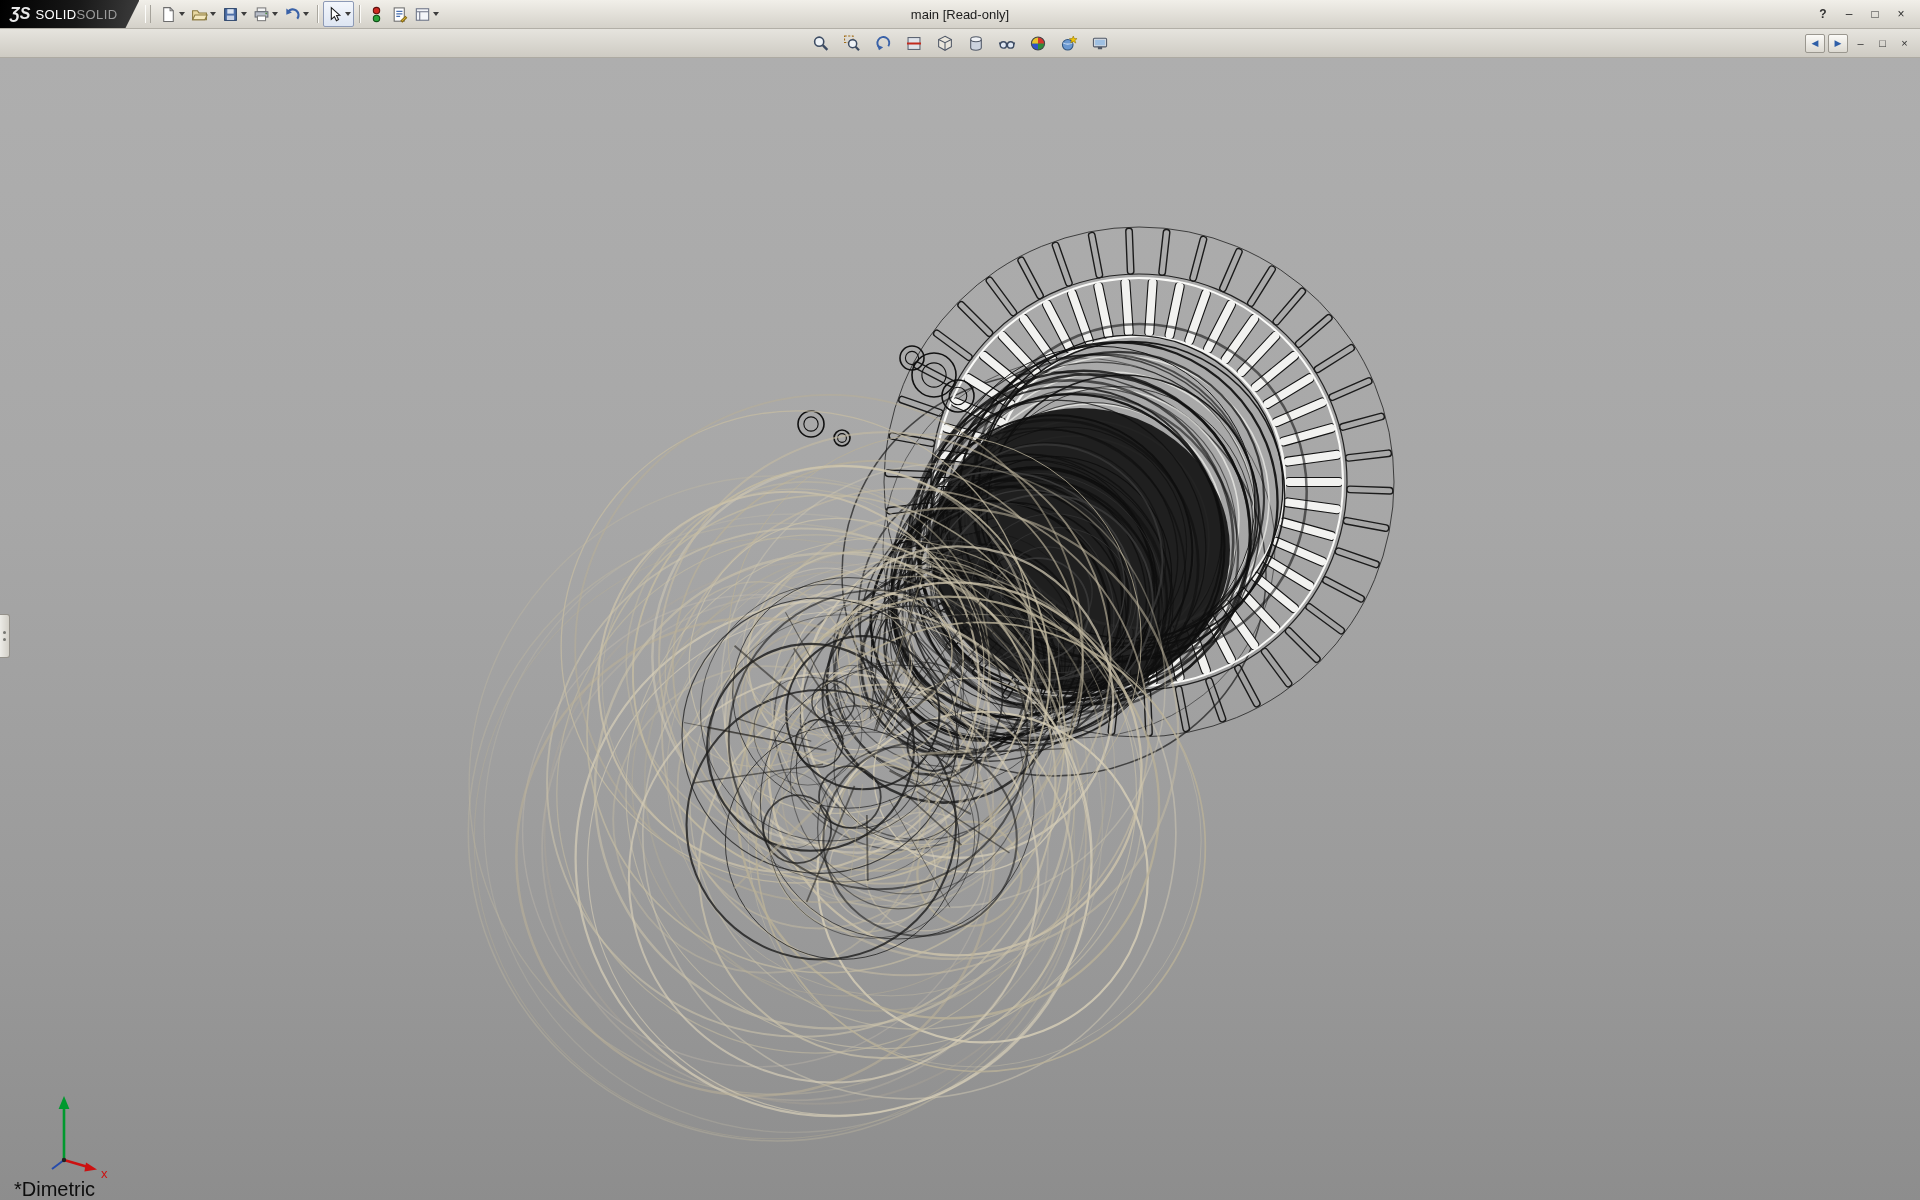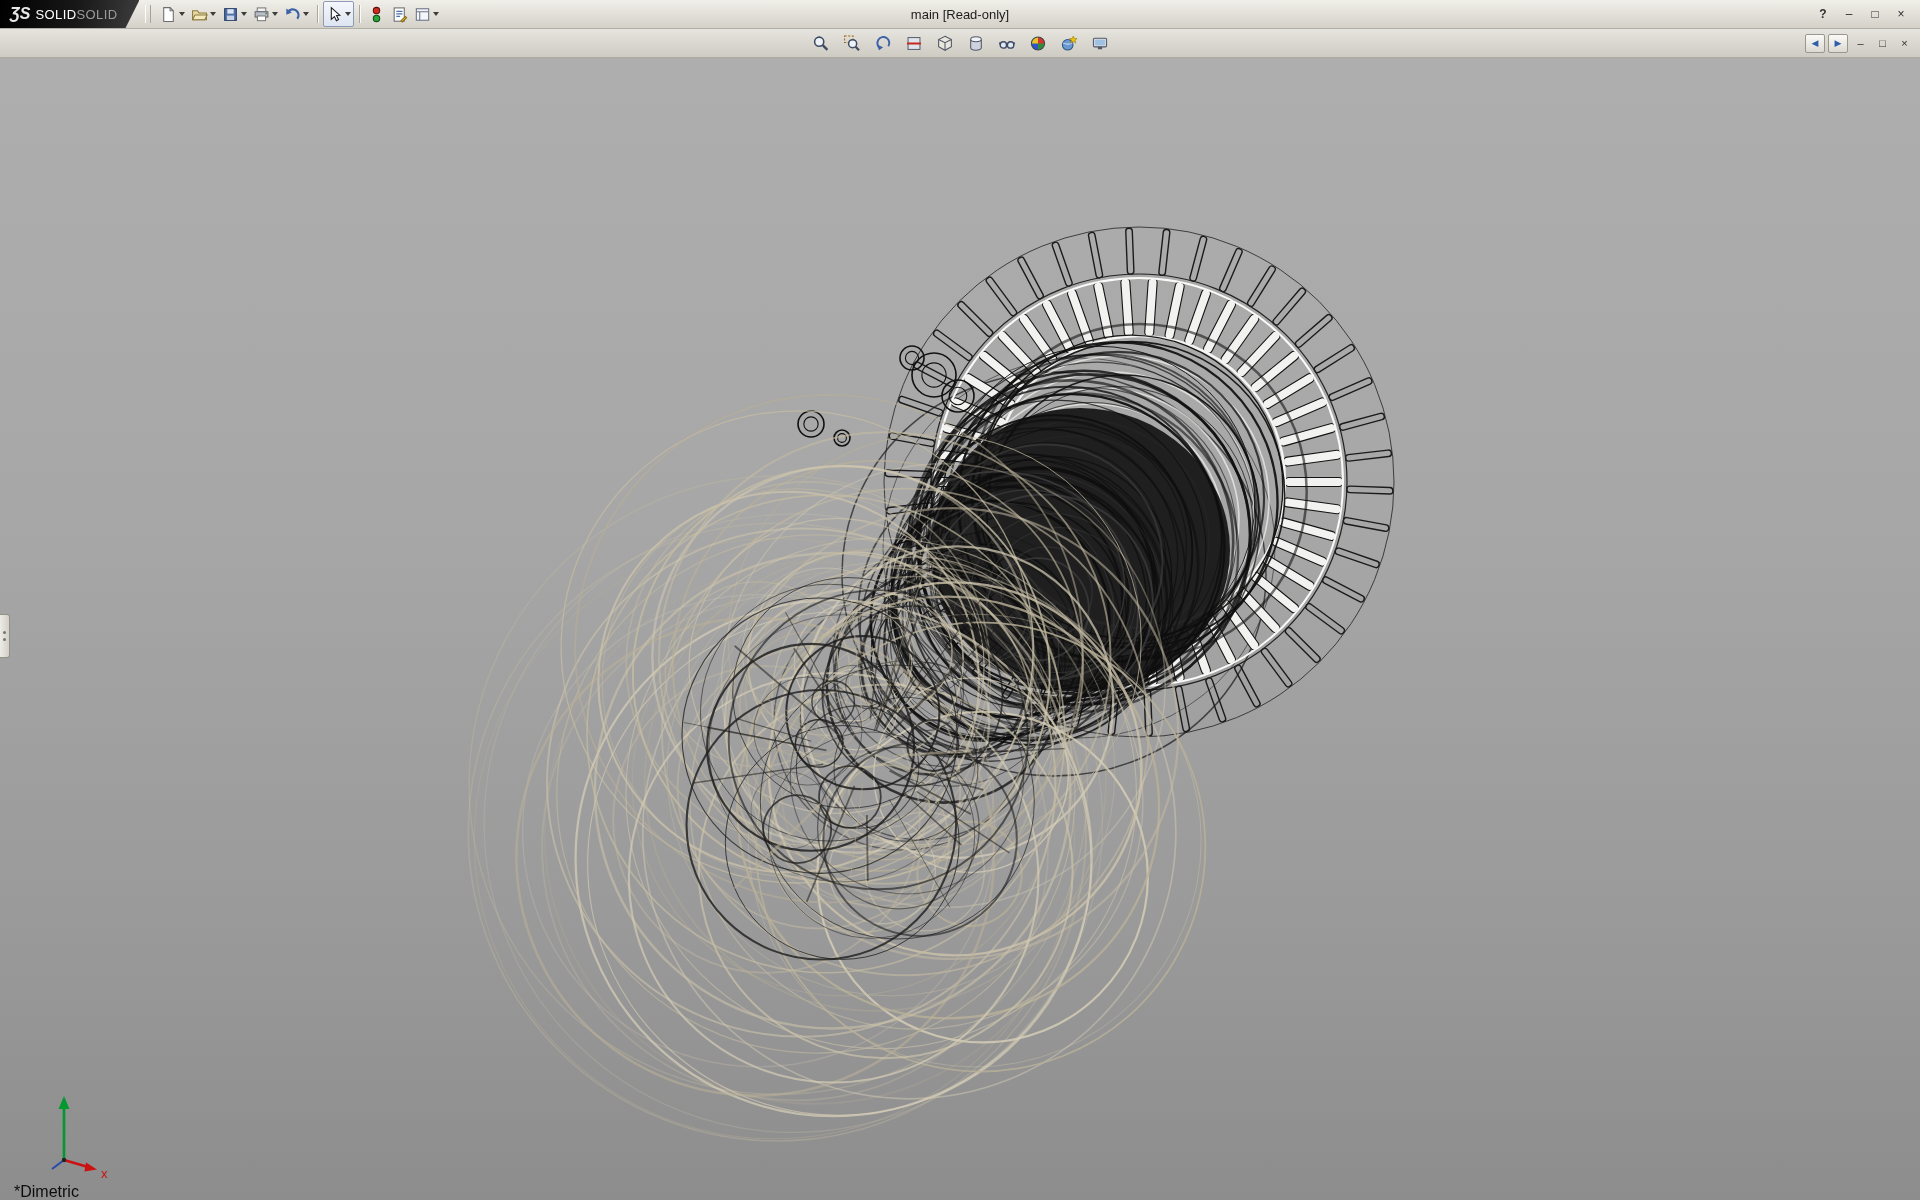--- a/index.html
+++ b/index.html
@@ -33,21 +33,21 @@
   .right-tools{margin-left:auto;display:flex;align-items:center;gap:3px;padding-right:6px;}
   .panebtn{width:18px;height:17px;display:flex;align-items:center;justify-content:center;border:1px solid #9a978f;background:linear-gradient(#fbfaf7,#dcd9d1);border-radius:2px;color:#2f5fa8;font-size:9px;line-height:1;}
   .cwinbtn{width:19px;height:17px;display:flex;align-items:center;justify-content:center;font-size:11px;color:#2e2e2e;line-height:1;}
 
   
   .viewport{position:relative;width:1920px;height:1144px;background:linear-gradient(180deg,#aeaeae 0%,#a7a7a7 40%,#9a9a9a 75%,#8d8d8d 100%);}
   #engine-svg{position:absolute;left:0;top:0;}
   .left-handle{position:absolute;left:0;top:556px;width:9px;height:42px;background:linear-gradient(90deg,#ecebe6,#d2cfc7);border:1px solid #94918a;border-left:none;border-radius:0 3px 3px 0;display:flex;flex-direction:column;align-items:center;justify-content:center;gap:4px;}
   .left-handle i{width:3px;height:3px;background:#767671;border-radius:50%;display:block;}
   .triad{position:absolute;left:24px;bottom:16px;}
-  .view-label{position:absolute;left:14px;bottom:1px;font-size:16px;color:#0d0d0d;}
+  .view-label{position:absolute;left:14px;bottom:1px;font-size:20px;color:#0d0d0d;}
 </style>
 </head>
 <body>
 
 <div class="titlebar">
   <div class="logo">
     <span class="glyph">ƷS</span>
     <span class="brand"><b>SOLID</b><span>SOLID</span></span>
   </div>
   <div class="grip"></div>

